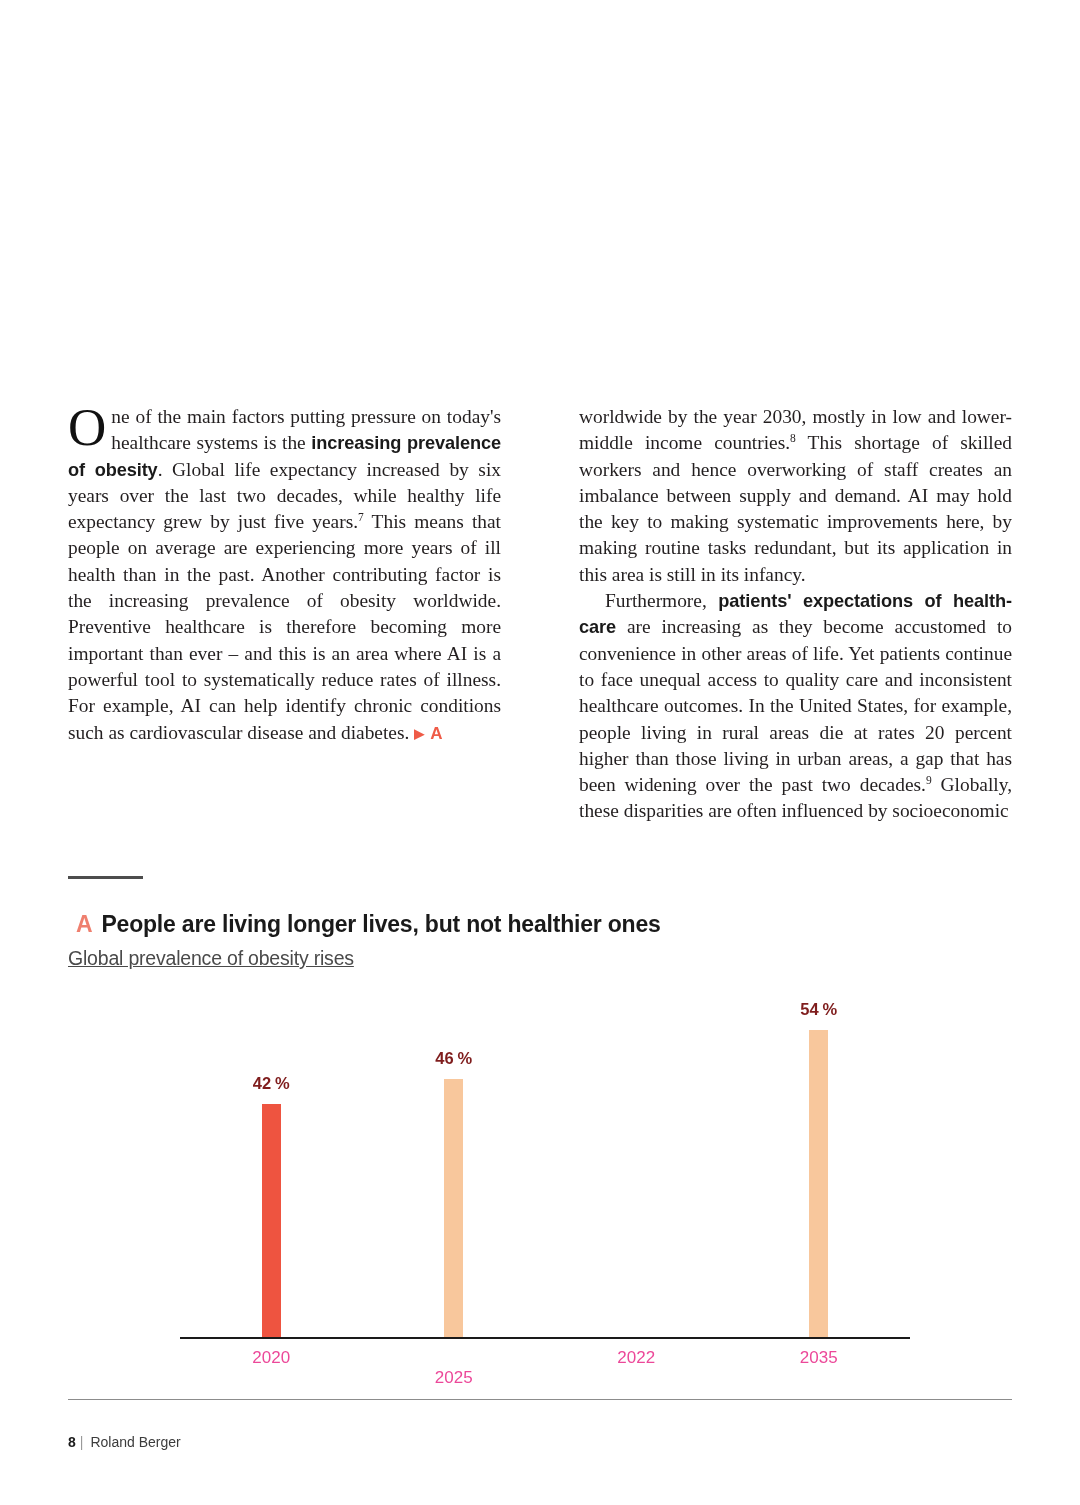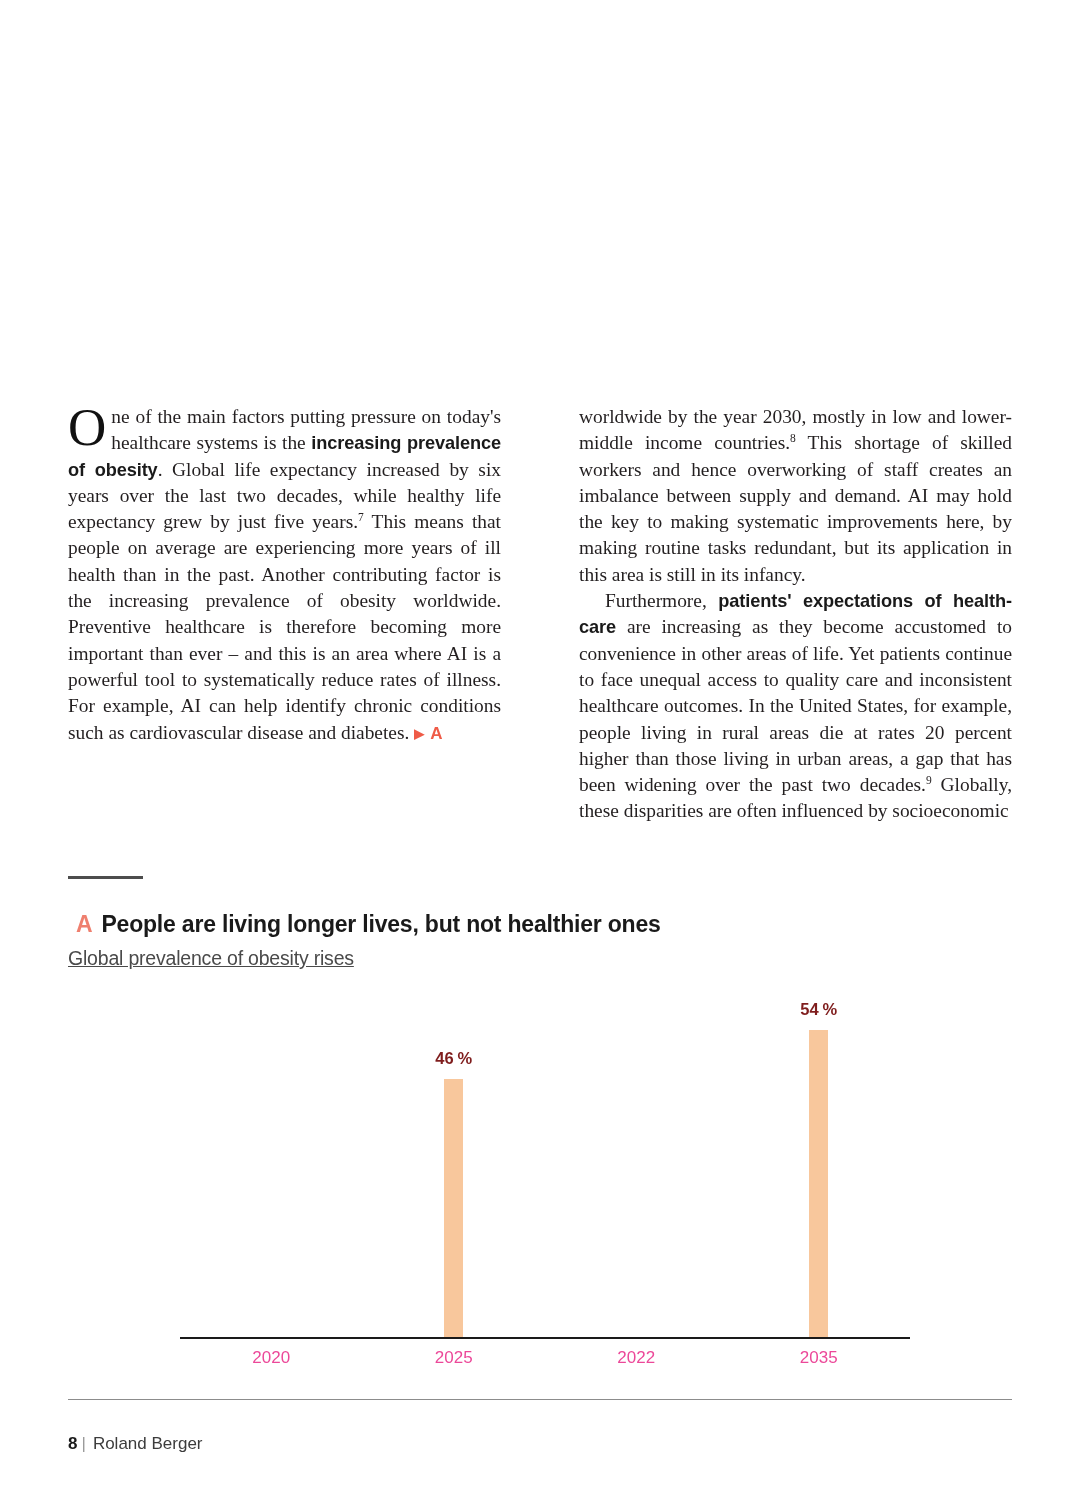--- a/index.html
+++ b/index.html
@@ -189,21 +189,21 @@
     top: 1399px;
     width: 944px;
     height: 1.2px;
     background: #8c8c8c;
   }
   #footer {
     position: absolute;
     left: 68px;
     top: 1434px;
     font-family: "Liberation Sans", sans-serif;
-    font-size: 17px;
+    font-size: 14px;
     color: #3c3c3c;
   }
   #footer .pageno {
     font-weight: bold;
     color: #1a1a1a;
   }
   #footer .sep {
     color: #9a9a9a;
     margin: 0 7px 0 4px;
   }
@@ -228,32 +228,36 @@
   <div id="fig-rule"></div>
 
   <div id="fig-title">
     <span class="marker">A</span><span>People are living longer lives, but not healthier ones</span>
   </div>
 
   <div id="fig-subtitle">Global prevalence of obesity rises</div>
 
   <div id="chart">
     <div id="plot">
+        <div class="bar-slot" style="left: 91.25px;">
+          <div class="bar highlight" style="height: 233px;"></div>
+          <div class="bar-label" style="bottom: 244px;">42 %</div>
+        </div>
         <div class="bar-slot" style="left: 273.75px;">
           <div class="bar" style="height: 257.667px;"></div>
           <div class="bar-label" style="bottom: 268.667px;">46 %</div>
         </div>
         <div class="bar-slot" style="left: 638.75px;">
           <div class="bar" style="height: 307px;"></div>
           <div class="bar-label" style="bottom: 318px;">54 %</div>
         </div>
       </div>
     <div id="axis-line"></div>
   <div class="tick-label" style="left: 203.25px;">2020</div>
-      <div class="tick-label" style="left: 385.75px;">2025</div>
+      <div class="tick-label" style="left: 385.75px; margin-top: 20px;">2025</div>
       <div class="tick-label" style="left: 568.25px;">2022</div>
       <div class="tick-label" style="left: 750.75px;">2035</div>
     </div>
 
 </div>
 
 <div id="footer-rule"></div>
 <div id="footer">
   <span class="pageno">8</span><span class="sep">|</span><span>Roland Berger</span>
 </div>

